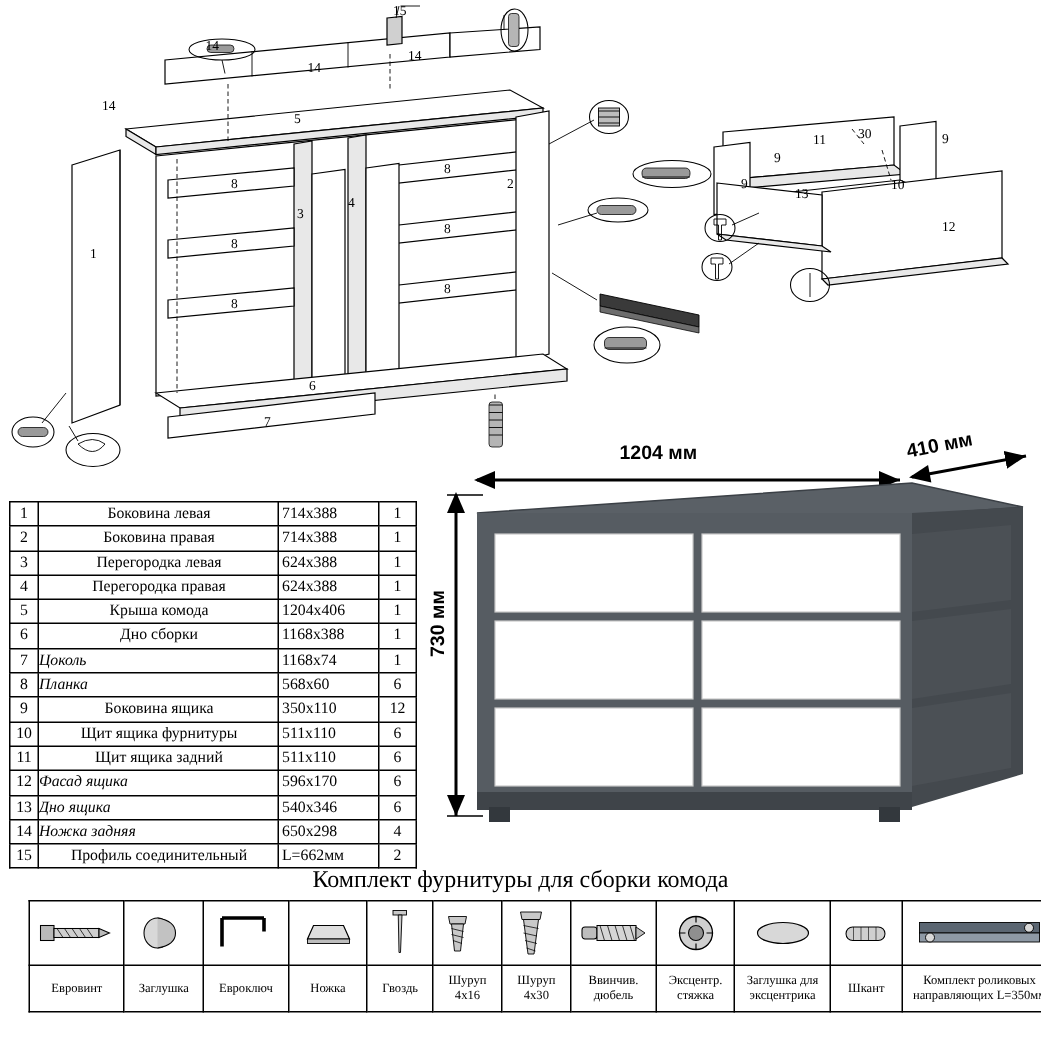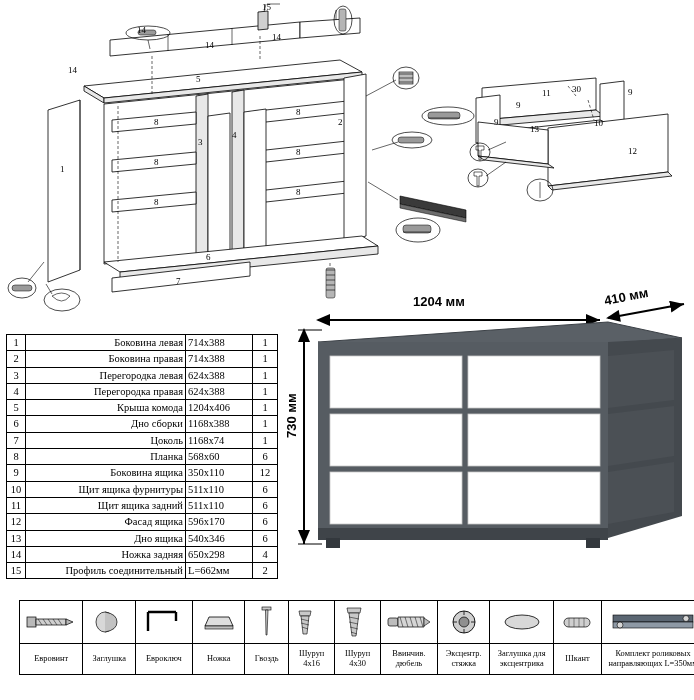--- a/index.html
+++ b/index.html
@@ -26,22 +26,22 @@
   }
   .parts td{
     border:1px solid #000;
     padding:0 2px;
     height:15.3px;
     line-height:15.3px;
     white-space:nowrap;
     overflow:hidden;
   }
   .parts td.num{width:14px;text-align:center;}
-  .parts td.nm{text-align:right;padding-left:3px;font-size:10.5px;}
-  .parts td.nm.ctr{text-align:right;padding-left:0;}
+  .parts td.nm{text-align:center;padding-left:3px;font-size:10.5px;}
+  .parts td.nm.ctr{text-align:left;padding-left:0;font-style:italic;}
   .parts td.dim{width:62px;text-align:left;}
   .parts td.qty{width:20px;text-align:center;}
 
   
   .product{position:absolute;left:282px;top:288px;width:410px;height:292px;}
   .dim-top-label{
     position:absolute;font-weight:bold;font-size:13px;
     font-family:"Liberation Sans", sans-serif;
   }
   .dim-w{left:131px;top:6px;}
@@ -383,20 +383,21 @@
 
         <rect x="44" y="250" width="14" height="10" fill="#33383d"></rect>
         <rect x="304" y="250" width="14" height="10" fill="#33383d"></rect>
       </g>
     </svg>
     <div class="dim-top-label dim-w">1204 мм</div>
     <div class="dim-top-label dim-d">410 мм</div>
     <div class="dim-h">730 мм</div>
   </div>
 
+  <div class="kit-title">Комплект фурнитуры для сборки комода</div>
 
   <table class="kit">
     <colgroup>
       <col style="width:58px">
         <col style="width:48px">
         <col style="width:52px">
         <col style="width:48px">
       <col style="width:40px">
         <col style="width:42px">
         <col style="width:42px">

